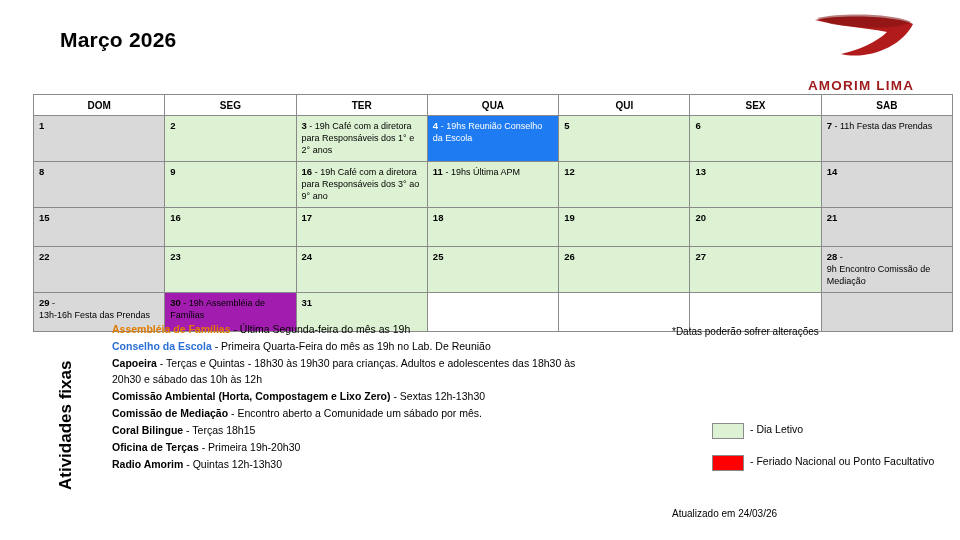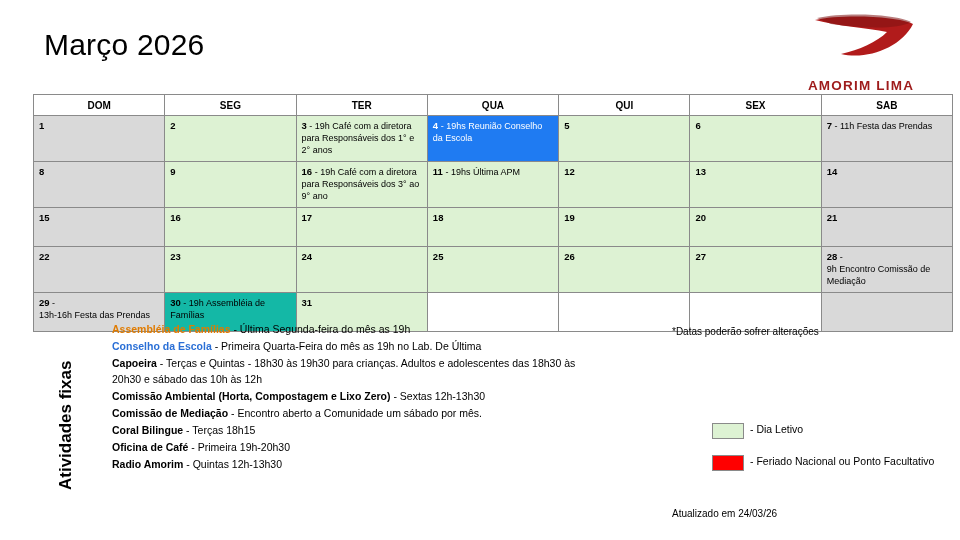--- a/index.html
+++ b/index.html
@@ -12,24 +12,24 @@
     background: #ffffff;
     font-family: "Liberation Sans", sans-serif;
     color: #000000;
     overflow: hidden;
     position: relative;
   }
 
   
   #page-title {
     position: absolute;
-    left: 44px;
+    left: 60px;
     top: 28px;
-    font-size: 30px;
-    font-weight: 400;
+    font-size: 21px;
+    font-weight: 700;
     letter-spacing: 0.2px;
   }
   #logo {
     position: absolute;
     right: 34px;
     top: 14px;
     width: 130px;
     height: 68px;
     text-align: center;
   }
@@ -80,21 +80,21 @@
     font-weight: bold;
     font-size: 9.5px;
   }
   .evt {
     font-weight: normal;
   }
   td.weekend  { background: #d9d9d9; }
   td.letivo   { background: #ddf2d3; }
   td.blue     { background: #1f7bf2; }
   td.blue .cell-inner { color: #ffffff; }
-  td.orange   { background: #14b8a6; }
+  td.orange   { background: #a21caf; }
   td.empty    { background: #ffffff; }
   tr.r5 td { height: 46px; }
   tr.r4 td { height: 46px; }
 
   
   #vertical-label {
     position: absolute;
     left: 56px;
     top: 345px;
     width: 22px;
@@ -297,26 +297,26 @@
         <td class="weekend">
           <div class="cell-inner"></div>
         </td>
       </tr>
     </tbody>
 </table>
 
 <div id="vertical-label">Atividades fixas</div>
 <div id="activities">
     <div class="line"><span class="b-orange">Assembléia de Famílias </span><span class="plain"> - Última Segunda-feira do mês as 19h</span></div>
-    <div class="line"><span class="b-blue">Conselho da Escola</span><span class="plain"> - Primeira Quarta-Feira do mês as 19h no Lab. De Última</span></div>
+    <div class="line"><span class="b-blue">Conselho da Escola</span><span class="plain"> - Primeira Quarta-Feira do mês as 19h no Lab. De Reunião</span></div>
     <div class="line"><span class="b-black">Capoeira </span><span class="plain"> - Terças e Quintas - 18h30 às 19h30 para crianças. Adultos e adolescentes das 18h30 às 20h30 e sábado das 10h às 12h</span></div>
     <div class="line"><span class="b-black">Comissão Ambiental (Horta, Compostagem e Lixo Zero)</span><span class="plain"> - Sextas 12h-13h30</span></div>
     <div class="line"><span class="b-black">Comissão de Mediação</span><span class="plain"> - Encontro aberto a Comunidade um sábado por mês.</span></div>
     <div class="line"><span class="b-black">Coral Bilingue</span><span class="plain"> - Terças 18h15</span></div>
-    <div class="line"><span class="b-black">Oficina de Café</span><span class="plain"> - Primeira 19h-20h30</span></div>
+    <div class="line"><span class="b-black">Oficina de Terças</span><span class="plain"> - Primeira 19h-20h30</span></div>
     <div class="line"><span class="b-black">Radio Amorim</span><span class="plain"> - Quintas 12h-13h30</span></div>
   </div>
 
 <div id="note-changes">*Datas poderão sofrer alterações</div>
 
 <div id="legend-keys">
   <div class="key-row">
     <span class="swatch sw-green"></span>
     <span class="key-text">- Dia Letivo</span>
   </div>

